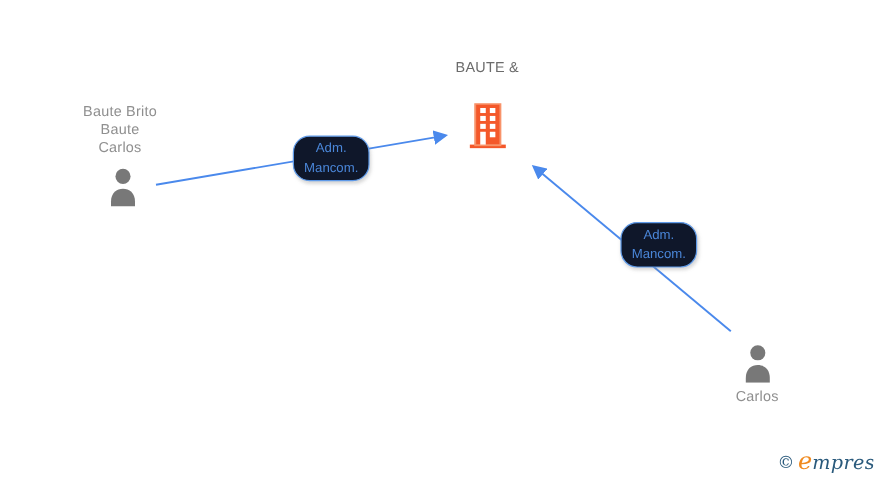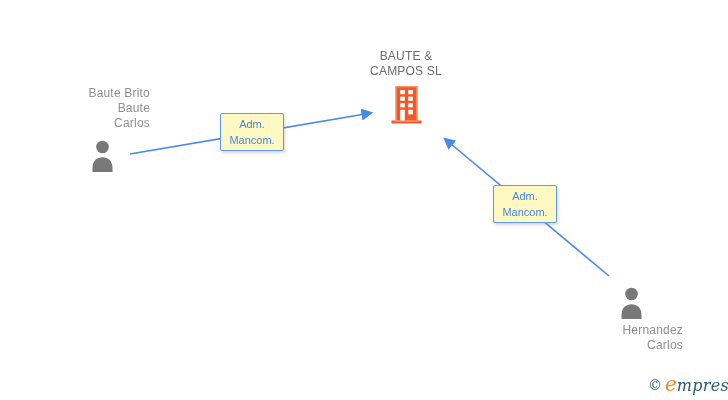--- a/index.html
+++ b/index.html
@@ -7,39 +7,39 @@
     position:relative;
     width:728px;height:400px;
     background:#ffffff;
     overflow:hidden;
     font-family:"Liberation Sans","DejaVu Sans",sans-serif;
   }
   .edges-layer{position:absolute;left:0;top:0;width:728px;height:400px;}
   .edge-line{stroke:#4a89ec;stroke-width:1.6;fill:none;}
 
   .node-label{
-    position:absolute;text-align:right;
+    position:absolute;text-align:center;
     font-size:12px;line-height:15px;color:#8f8f8f;
     letter-spacing:.2px;
   }
   .company-title{
     position:absolute;text-align:center;
     font-size:12px;line-height:15px;font-weight:normal;color:#6b6b6b;
     letter-spacing:.2px;
   }
   .company-title div, .node-label div{white-space:nowrap;}
   .icon-wrap{position:absolute;}
 
   .edge-label{
     position:absolute;width:62px;
-    background:#fef9c3;
-    border:1px solid #5f9ae8;border-radius:2px;
+    background:#0f172a;
+    border:1px solid #5f9ae8;border-radius:14px;
     box-shadow:1px 2px 3px rgba(140,140,140,.35);
     color:#4a86d8;font-size:11px;line-height:16px;text-align:center;
-    padding:2px 0;cursor:pointer;
+    padding:2px 0;cursor:pointer;margin-left:24px;
   }
 
   .brand{
     position:absolute;left:648px;top:372px;width:78px;height:26px;
     font-family:"DejaVu Serif","Liberation Serif",serif;
     font-style:italic;color:#2a5a7c;font-size:16px;line-height:24px;
     white-space:nowrap;cursor:pointer;
   }
   .brand .copy{font-style:normal;font-size:14px;vertical-align:1px;margin-right:3px;}
   .brand .initial{color:#f08a1f;font-size:20px;}
@@ -55,21 +55,20 @@
       <marker id="arrow" viewBox="0 0 10 10" refX="8" refY="5" markerWidth="7.5" markerHeight="7.5" orient="auto-start-reverse">
         <path d="M0,0 L10,5 L0,10 z" fill="#4a89ec"></path>
       </marker>
     </defs>
     <line class="edge-line" x1="130" y1="154" x2="371" y2="113" marker-end="url(#arrow)"></line>
     <line class="edge-line" x1="609" y1="276" x2="445" y2="139" marker-end="url(#arrow)"></line>
   </svg>
 
   <div class="company-title" style="left:336px;top:49px;width:140px;">
     <div>BAUTE &amp;</div>
-    <div>CAMPOS SL</div>
   </div>
   <div class="icon-wrap" style="left:391px;top:86px;">
     <svg width="31" height="38" viewBox="0 0 31 38">
       <rect x="0.5" y="34.5" width="30" height="3" fill="#f4582a"></rect>
       <rect x="5" y="0.5" width="21" height="34.5" fill="#f4582a" stroke="#f8936a" stroke-width="1.6"></rect>
       <rect x="9.2" y="4" width="4.6" height="4.2" fill="#ffffff"></rect>
       <rect x="17.2" y="4" width="4.6" height="4.2" fill="#ffffff"></rect>
       <rect x="9.2" y="10.6" width="4.6" height="4.2" fill="#ffffff"></rect>
       <rect x="17.2" y="10.6" width="4.6" height="4.2" fill="#ffffff"></rect>
       <rect x="9.2" y="17.2" width="4.6" height="4.2" fill="#ffffff"></rect>
@@ -91,21 +90,20 @@
     </svg>
   </div>
 
   <div class="icon-wrap" style="left:618px;top:287px;">
     <svg width="27" height="32" viewBox="0 0 27 32">
       <circle cx="13.5" cy="7" r="6.3" fill="#787878"></circle>
       <path d="M3.5,32 L3.5,28 C3.5,20.5 8.3,17.2 13.5,17.2 C18.7,17.2 23.5,20.5 23.5,28 L23.5,32 Z" fill="#787878"></path>
     </svg>
   </div>
   <div class="node-label" style="left:579px;top:323px;width:104px;">
-    <div>Hernandez</div>
     <div>Carlos</div>
   </div>
 
   <div class="edge-label" style="left:220px;top:113px;">
     <div>Adm.</div>
     <div>Mancom.</div>
   </div>
   <div class="edge-label" style="left:493px;top:185px;">
     <div>Adm.</div>
     <div>Mancom.</div>

